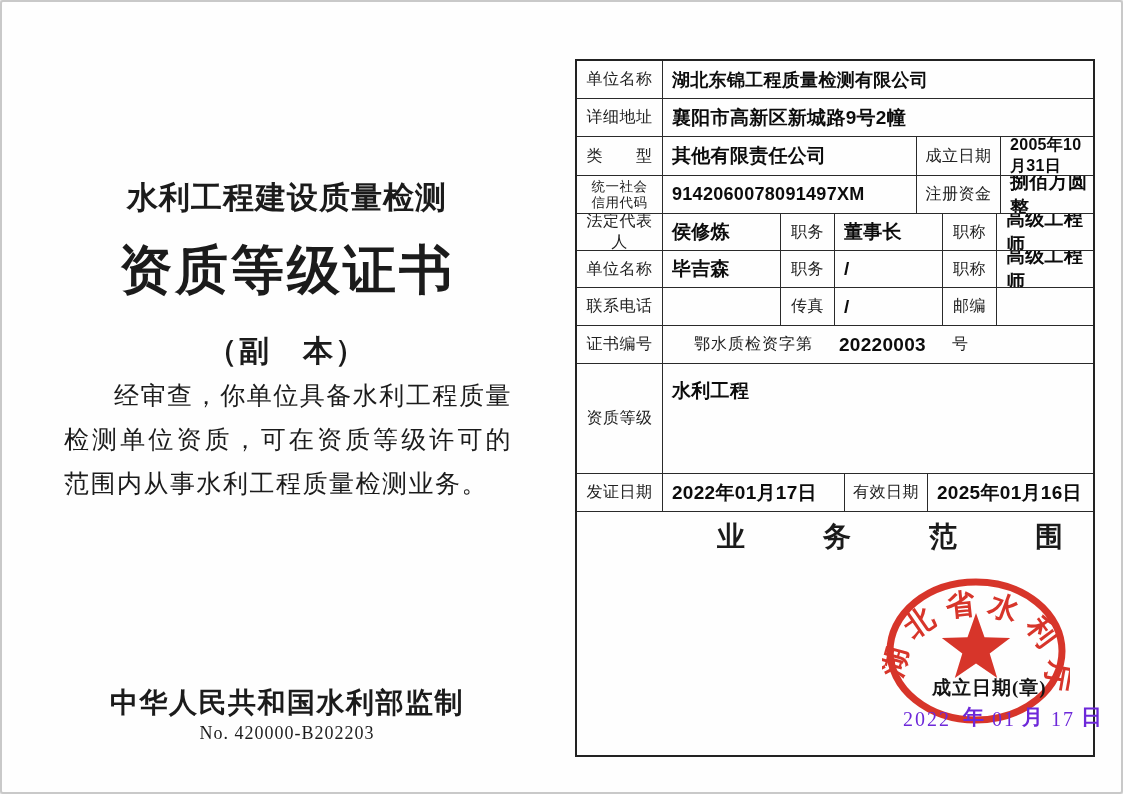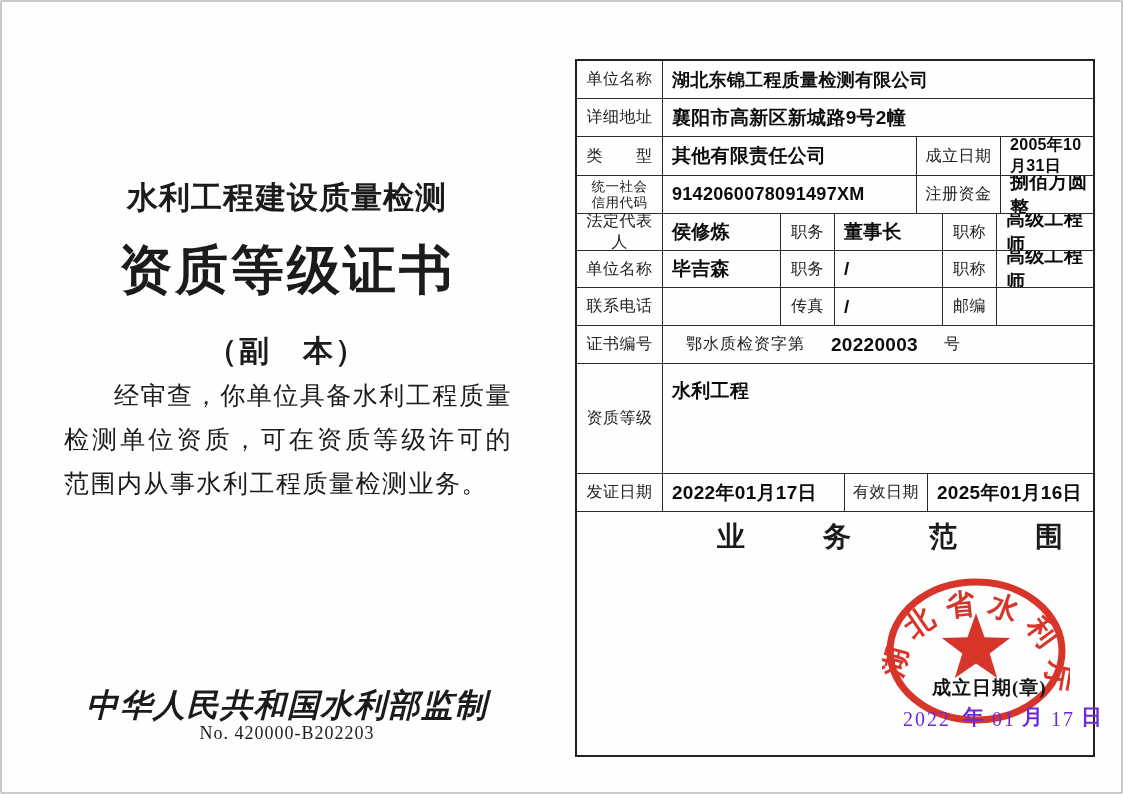--- a/index.html
+++ b/index.html
@@ -15,21 +15,21 @@
   
   .cover-block { position:absolute; left:35px; width:500px; text-align:center;margin-top:37px; }
   .title1 { top:138px; font-size:31px; font-weight:bold; letter-spacing:1px; }
   .title2 { top:196px; font-size:53px; font-weight:bold; letter-spacing:3px; }
   .subtitle { top:292px; font-size:30px; font-weight:bold; letter-spacing:2px; }
   .statement {
     position:absolute; left:62px; top:372px; width:448px;
     font-size:25px; line-height:44px; letter-spacing:1.5px;
     text-indent:2em; text-align:justify;
   }
-  .issuer { top:645px; font-size:32px; font-weight:bold; letter-spacing:1.5px;font-style:italic; }
+  .issuer { top:645px; font-size:28px; font-weight:bold; letter-spacing:1.5px; }
   .serial { top:684px; font-size:18px; letter-spacing:1px; }
 
   
   .cert-table {
     position:absolute; left:573px; top:57px; width:520px; height:698px;
     border:2px solid #222; display:flex; flex-direction:column;
     background:transparent;
   }
   .trow { display:flex; border-bottom:1.5px solid #2a2a2a; flex:none; }
   .trow:last-child { border-bottom:none; flex:1; }
@@ -51,21 +51,21 @@
   .w254 { width:254px; flex:none; }
   .w118 { width:118px; flex:none; }
   .w108 { width:108px; flex:none; }
   .w182 { width:182px; flex:none; }
   .lbl83 { width:83px; flex:none; }
   .grade-cell { align-items:flex-start; padding-top:14px; }
   .certno-prefix, .certno-suffix {
     font-family:"Liberation Serif","DejaVu Serif",serif;
     font-size:16px; font-weight:normal; letter-spacing:1px; color:#222;
   }
-  .certno-prefix { margin-left:14px; }
+  .certno-prefix { margin-left:22px; }
   .certno-num { margin:0 26px; font-size:19px; }
 
   
   .scope-cell { display:block; position:relative; }
   .scope-title {
     margin-top:6px; font-size:28px; font-weight:bold;
     letter-spacing:78px; padding-left:140px; white-space:nowrap;
   }
   .scope-text {
     margin-top:7px; padding:0 12px 0 14px; text-indent:0.5em;

